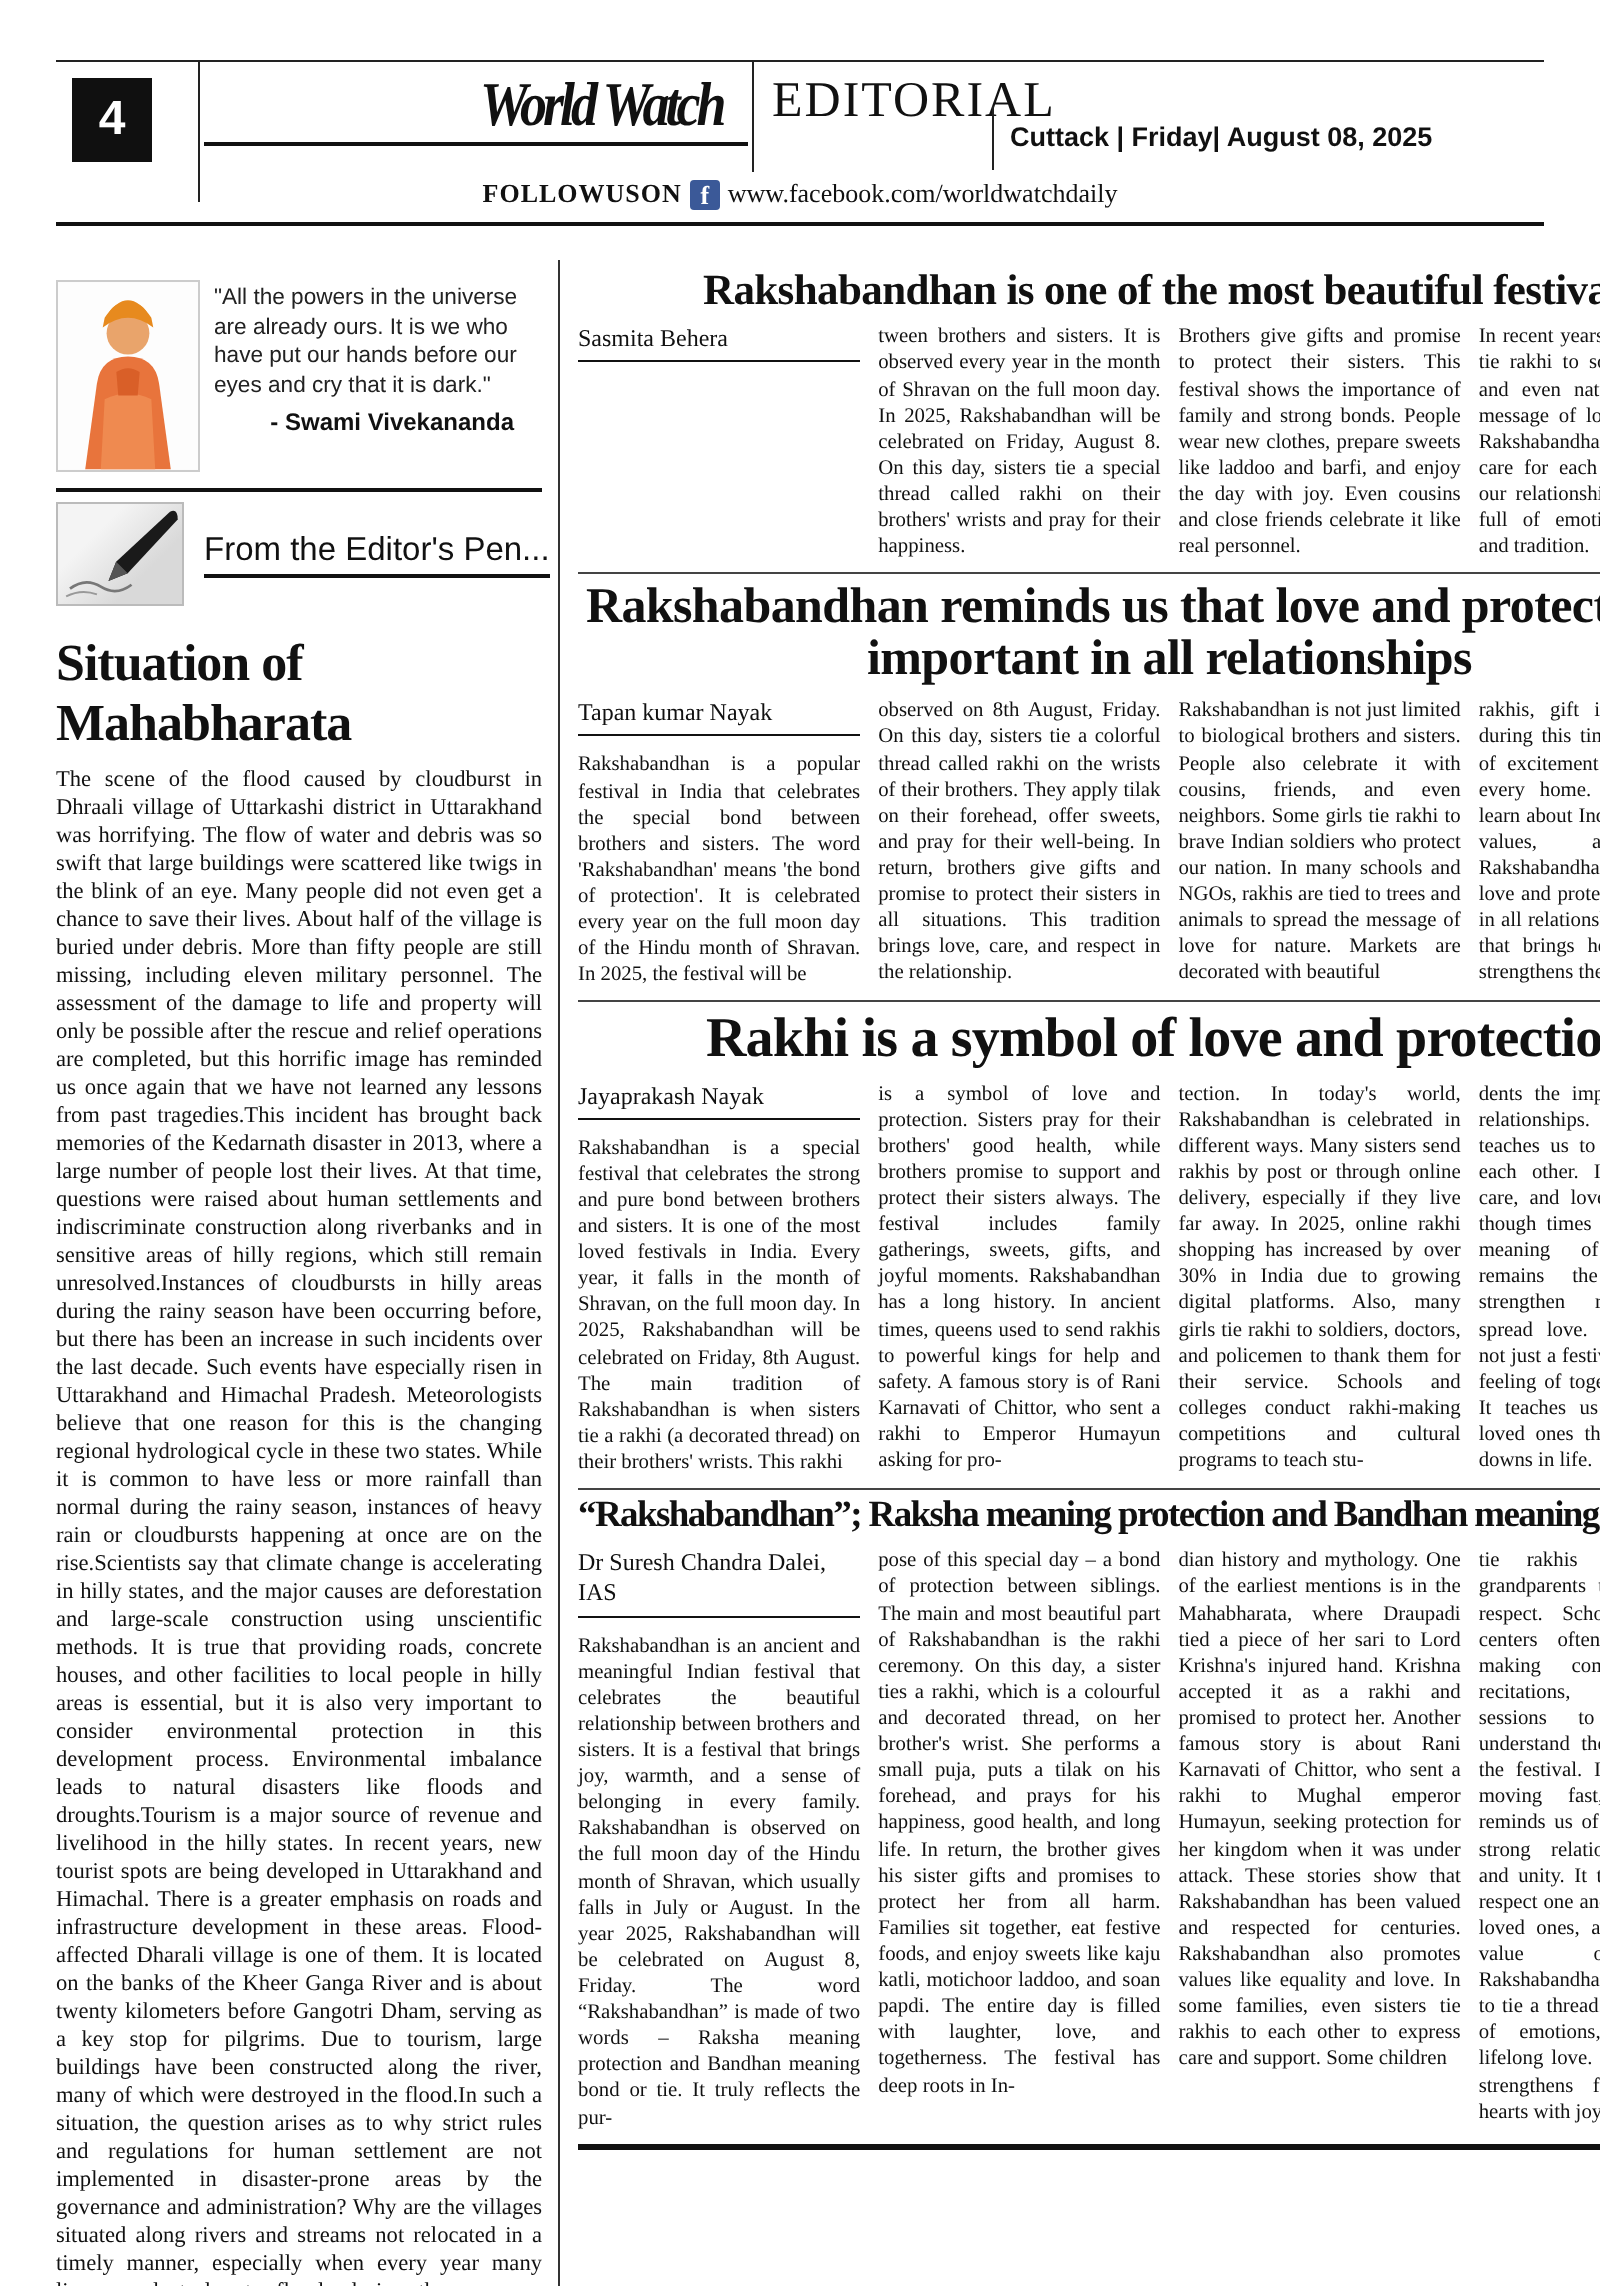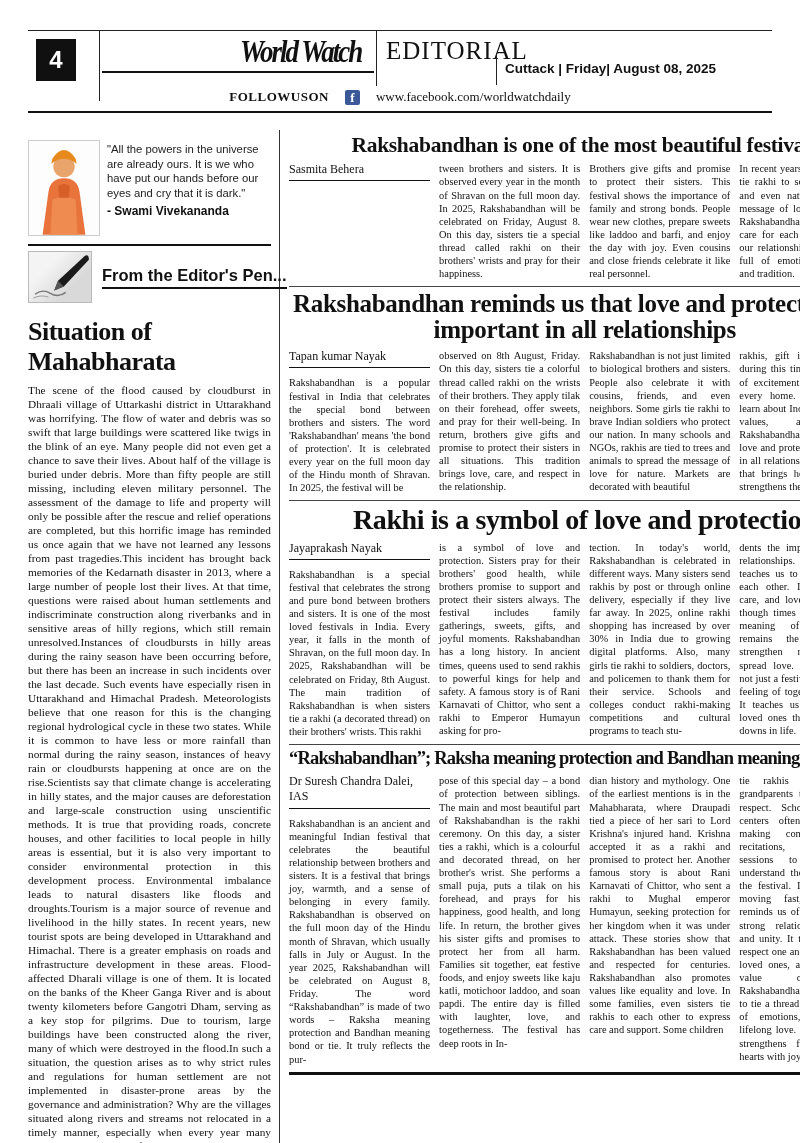--- a/index.html
+++ b/index.html
@@ -15,40 +15,40 @@
   .page-num-cell { position:absolute; left:0; top:0; width:72px; height:70px; border-right:1.5px solid #222; }
   .mast-hr { position:absolute; left:74px; top:40px; width:272px; border-top:2px solid #111; }
   .logo { position:absolute; left:212px; top:6px; font-weight:900; font-style:italic; font-size:27px;
           letter-spacing:-2px; transform:scaleY(1.15); white-space:nowrap; }
   .vline1 { position:absolute; left:348px; top:-1px; height:56px; border-left:1.5px solid #222; }
   .editorial-label { position:absolute; left:358px; top:6px; font-weight:normal; font-size:25px; letter-spacing:1px; }
   .vline2 { position:absolute; left:468px; top:22px; height:32px; border-left:1.5px solid #222; }
   .dateline { position:absolute; left:477px; top:30px; font-family:"Liberation Sans", sans-serif;
               font-weight:bold; font-size:13.5px; white-space:nowrap; }
   .follow-row { position:absolute; left:0; right:0; top:58px; text-align:center; font-size:13px;
-                display:flex; align-items:center; justify-content:center; gap:16px; }
+                display:flex; align-items:center; justify-content:center; gap:4px; }
   .follow-label { font-weight:bold; letter-spacing:.5px; }
   .fb-icon { display:inline-flex; width:15px; height:15px; background:#3b5998; color:#fff; border-radius:2px;
              align-items:center; justify-content:center; font-family:"Liberation Serif", serif;
              font-weight:bold; font-size:13px; line-height:1; }
   .header-bottom-rule { position:absolute; left:0; right:0; top:80px; border-top:2.5px solid #111; }
 
   
   .content { display:flex; margin:0 28px; align-items:stretch; }
   .left-col { width:252px; flex:none; border-right:1.2px solid #333; padding:4px 8px 0 0; }
   .right-col { flex:1; padding-left:9px; }
 
   
   .quote-box { display:flex; gap:7px; padding:6px 0 8px 0; border-bottom:2.5px solid #111; }
   .sv-img { width:72px; height:96px; flex:none; border:1px solid #ccc; background:#fdfdfd; }
   .quote-text { font-family:"Liberation Sans", sans-serif; font-size:11.3px; line-height:1.3; color:#222; padding-top:2px; }
-  .quote-attr { font-family:"Liberation Sans", sans-serif; font-weight:bold; font-size:12px; text-align:left; margin-top:3px; padding-right:14px; }
+  .quote-attr { font-family:"Liberation Sans", sans-serif; font-weight:bold; font-size:12px; text-align:right; margin-top:3px; padding-right:14px; }
   .pen-row { display:flex; align-items:center; gap:10px; padding:5px 0 7px 0; }
   .pen-img { width:64px; height:52px; flex:none; background:linear-gradient(135deg,#f4f4f4 30%,#d9d9d9 70%); border:1px solid #bbb; }
-  .pen-label { font-family:"Liberation Sans", sans-serif; font-weight:bold; font-size:16.5px;
+  .pen-label { font-family:"Liberation Sans", sans-serif; font-weight:normal; font-size:16.5px;
                border-bottom:2px solid #111; padding-bottom:2px; white-space:nowrap; }
   .edit-title { font-size:26px; font-weight:bold; letter-spacing:-0.5px; margin:7px 0 6px 0; }
   .edit-body { font-size:11.3px; line-height:1.24; text-align:justify; }
 
   
   article { padding:2px 0 6px 0; }
   article + article { border-top:1px solid #444; }
   article:last-child { border-bottom:3px solid #111; }
   .a-title { font-weight:bold; text-align:center; line-height:1.04; margin:2px 0 6px 0; }
   .a1-title { font-size:21.5px; white-space:nowrap; letter-spacing:-0.3px; }

